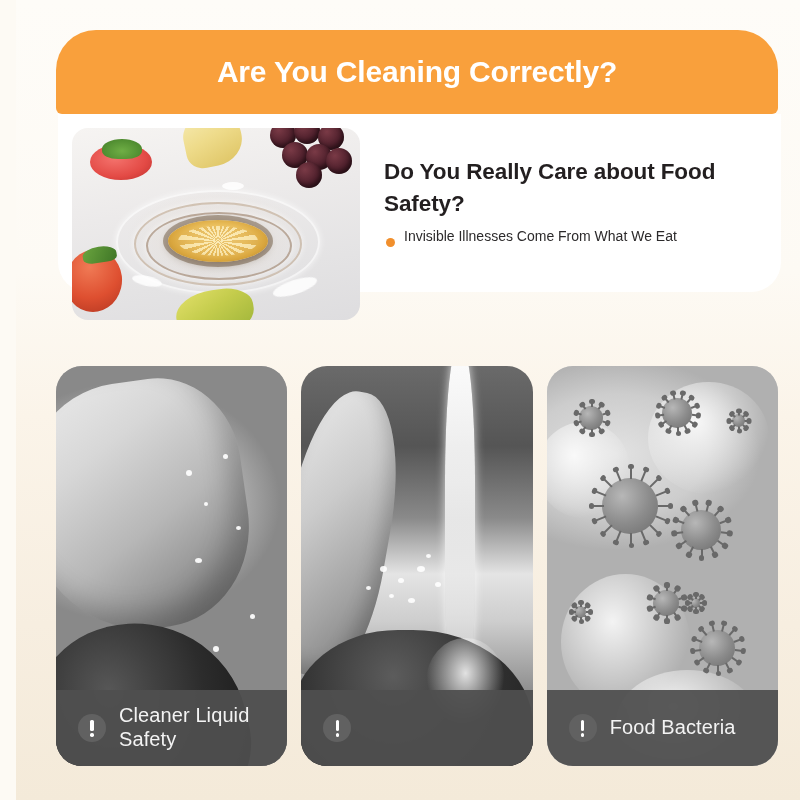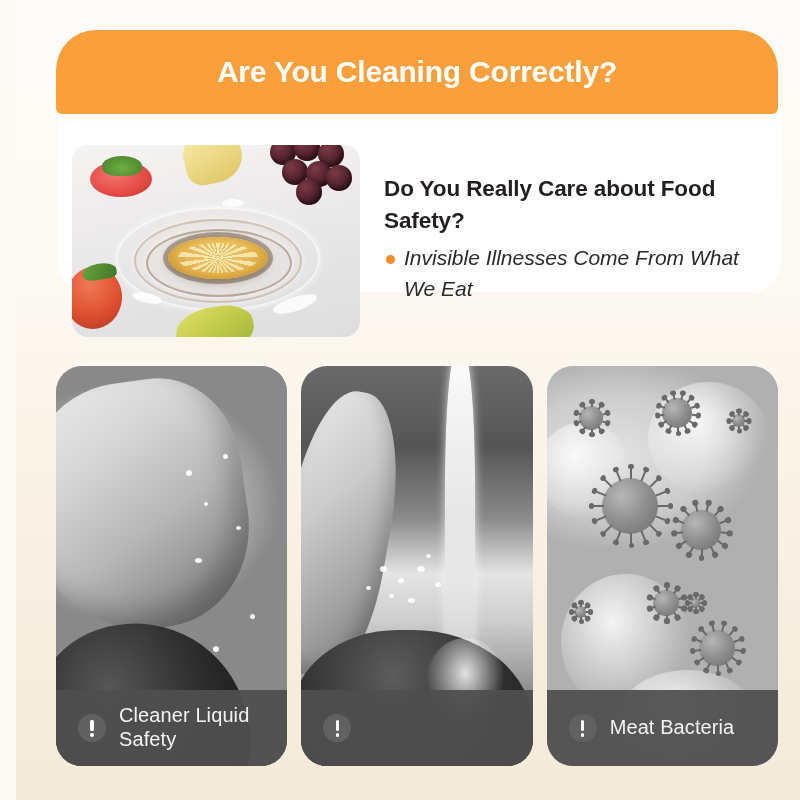--- a/index.html
+++ b/index.html
@@ -61,21 +61,21 @@
   #intro-card {
     position: absolute;
     left: 42px;
     top: 114px;
     width: 723px;
     height: 178px;
     background: #ffffff;
     border-radius: 0 0 30px 30px;
     display: flex;
     align-items: flex-start;
-    padding: 31px 16px 14px 14px;
+    padding: 14px 16px 14px 14px;
   }
 
   
   #intro-photo {
     position: relative;
     width: 288px;
     height: 192px;
     border-radius: 16px;
     overflow: hidden;
     flex: 0 0 auto;
@@ -222,25 +222,24 @@
   }
   #intro-bullet-dot {
     flex: 0 0 auto;
     width: 9px;
     height: 9px;
     border-radius: 50%;
     background: #f18f2c;
     margin: 12px 9px 0 2px;
   }
   #intro-bullet-text {
-    font-size: 21px;
+    font-size: 14px;
     color: #2c2a2b;
     line-height: 1.46;
     font-weight: normal;
-    font-style: italic;
   }
 
   
   #panels {
     position: absolute;
     left: 40px;
     top: 366px;
     width: 722px;
     height: 400px;
     display: flex;
@@ -622,18 +621,18 @@
             <i style="height: 4px; transform: rotate(90deg) translateY(4px);"></i>
             <i style="height: 4px; transform: rotate(135deg) translateY(4px);"></i>
             <i style="height: 4px; transform: rotate(180deg) translateY(4px);"></i>
             <i style="height: 4px; transform: rotate(225deg) translateY(4px);"></i>
             <i style="height: 4px; transform: rotate(270deg) translateY(4px);"></i>
             <i style="height: 4px; transform: rotate(315deg) translateY(4px);"></i>
           </div>
       </div>
       <div class="caption">
         <div class="alert-icon"></div>
-        <div class="caption-label">Meat Bacteria</div>
+        <div class="caption-label">Food Bacteria</div>
       </div>
     </div>
 
   </div>
 </div>
 
 </body></html>

